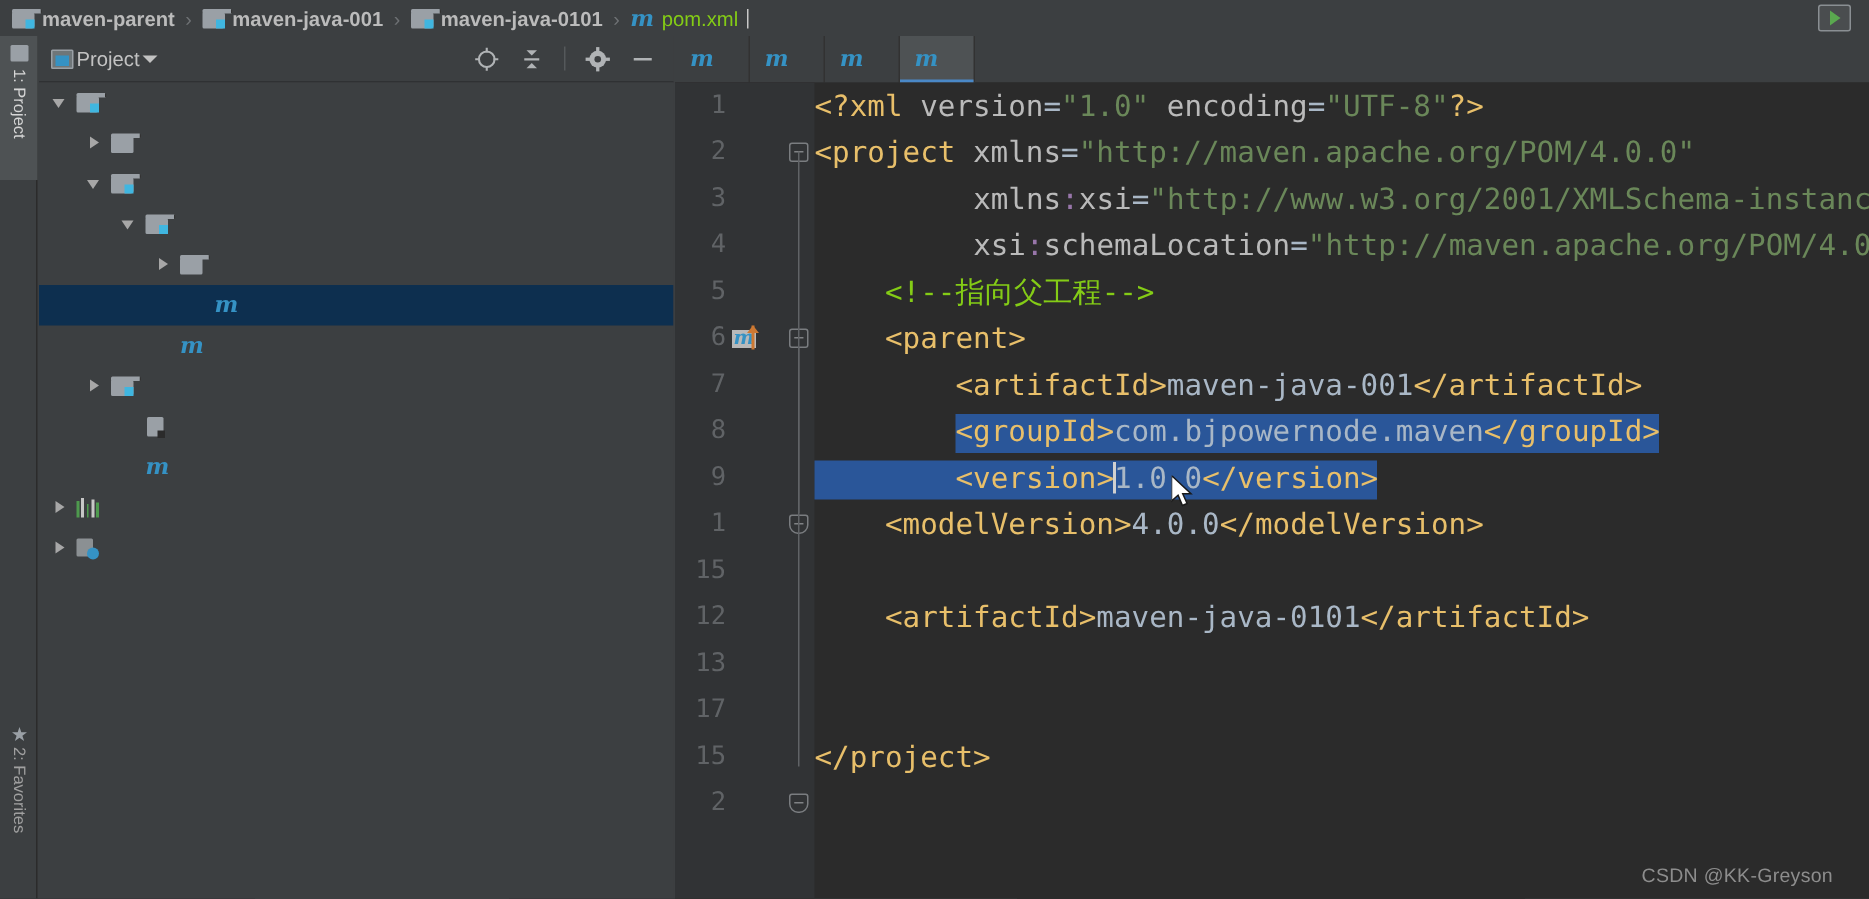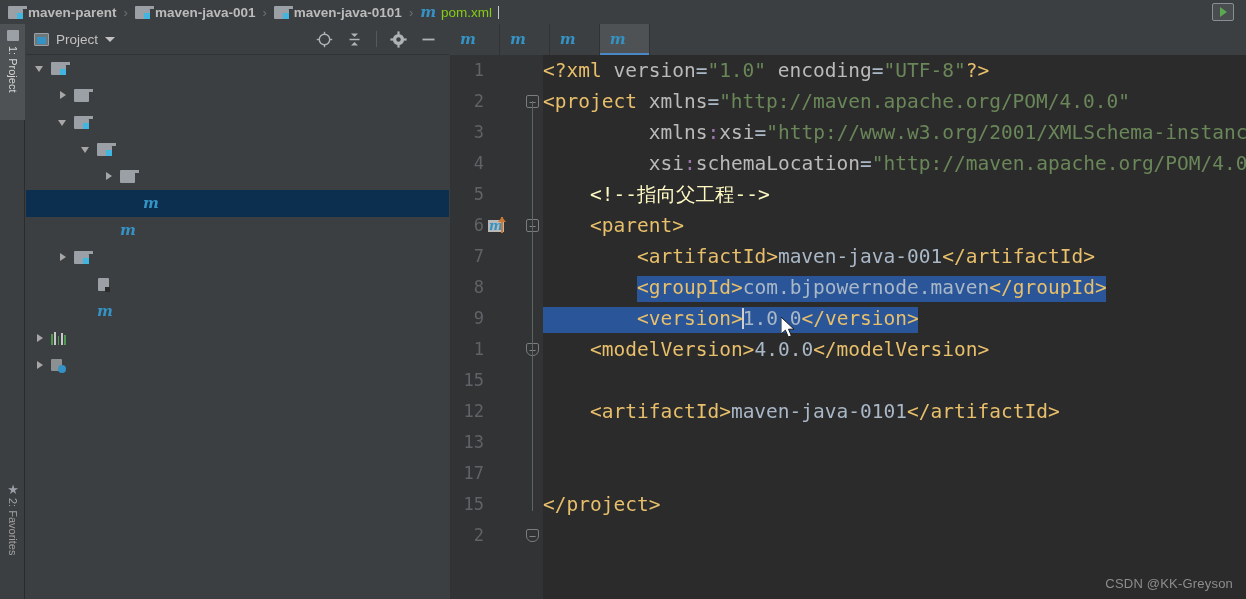--- a/index.html
+++ b/index.html
@@ -71,21 +71,21 @@
 
   
   .project-panel {
     position:absolute; left:26px; top:24px; width:423px; height:575px;
     background:#3c3f41;
   }
   .panel-header {
     height:31px; display:flex; align-items:center; padding:0 4px 0 8px;
     background:#3c3f41; border-bottom:1px solid #2f3133;
   }
-  .panel-title { display:flex; align-items:center; gap:7px; }
+  .panel-title { display:flex; align-items:center; gap:2px; }
   .panel-title .label { font-size:13.5px; color:#c2c2c2; }
   .ico-window {
     width:15px; height:13px; background:#6f7679; border:1px solid #9aa0a6; border-radius:1px;
     position:relative; flex:none;
   }
   .ico-window::after{content:"";position:absolute;left:2px;top:3px;right:2px;bottom:1px;background:#3592c4;}
   .dd-caret { width:0;height:0;border-left:5px solid transparent;border-right:5px solid transparent;border-top:5px solid #c2c2c2; }
   .panel-tools { margin-left:auto; display:flex; align-items:center; gap:13px; padding-right:8px; }
   .tool-ico { width:17px; height:17px; color:#b0b3b5; display:flex; align-items:center; justify-content:center; }
   .tool-sep { width:1px; height:16px; background:#55595b; }
@@ -158,29 +158,29 @@
   .code { position:absolute; left:93px; top:0; right:0; height:100%; }
   .code-line {
     height:31px; line-height:31px; white-space:pre;
     font-family:"DejaVu Sans Mono", monospace; font-size:19.5px; position:relative;
   }
   .sel-band { position:absolute; background:#2a5699; }
   .tok-tag { color:#e8bf6a; }
   .tok-attr { color:#bababa; }
   .tok-val { color:#6a8759; }
   .tok-text { color:#a9b7c6; }
-  .tok-cmt { color:#fef9c3; }
+  .tok-cmt { color:#84cc16; }
   .tok-ns { color:#9876aa; }
   .caret { display:inline-block; width:2px; height:21px; background:#d0d0d0; vertical-align:-4px; margin:0 -1px; }
 
   .mouse-cursor { position:absolute; width:0; height:0; }
   .mouse-cursor svg { position:absolute; left:0; top:0; }
 
   .watermark {
-    position:absolute; right:13px; bottom:8px; font-size:13px; color:#8d8d8d;
+    position:absolute; right:24px; bottom:8px; font-size:13px; color:#8d8d8d;
     font-family:"Liberation Sans", sans-serif; letter-spacing:0.2px;
   }
 </style>
 </head>
 <body>
 
 <div id="app">
 
   <div class="breadcrumb-bar">
     <div class="crumb">

